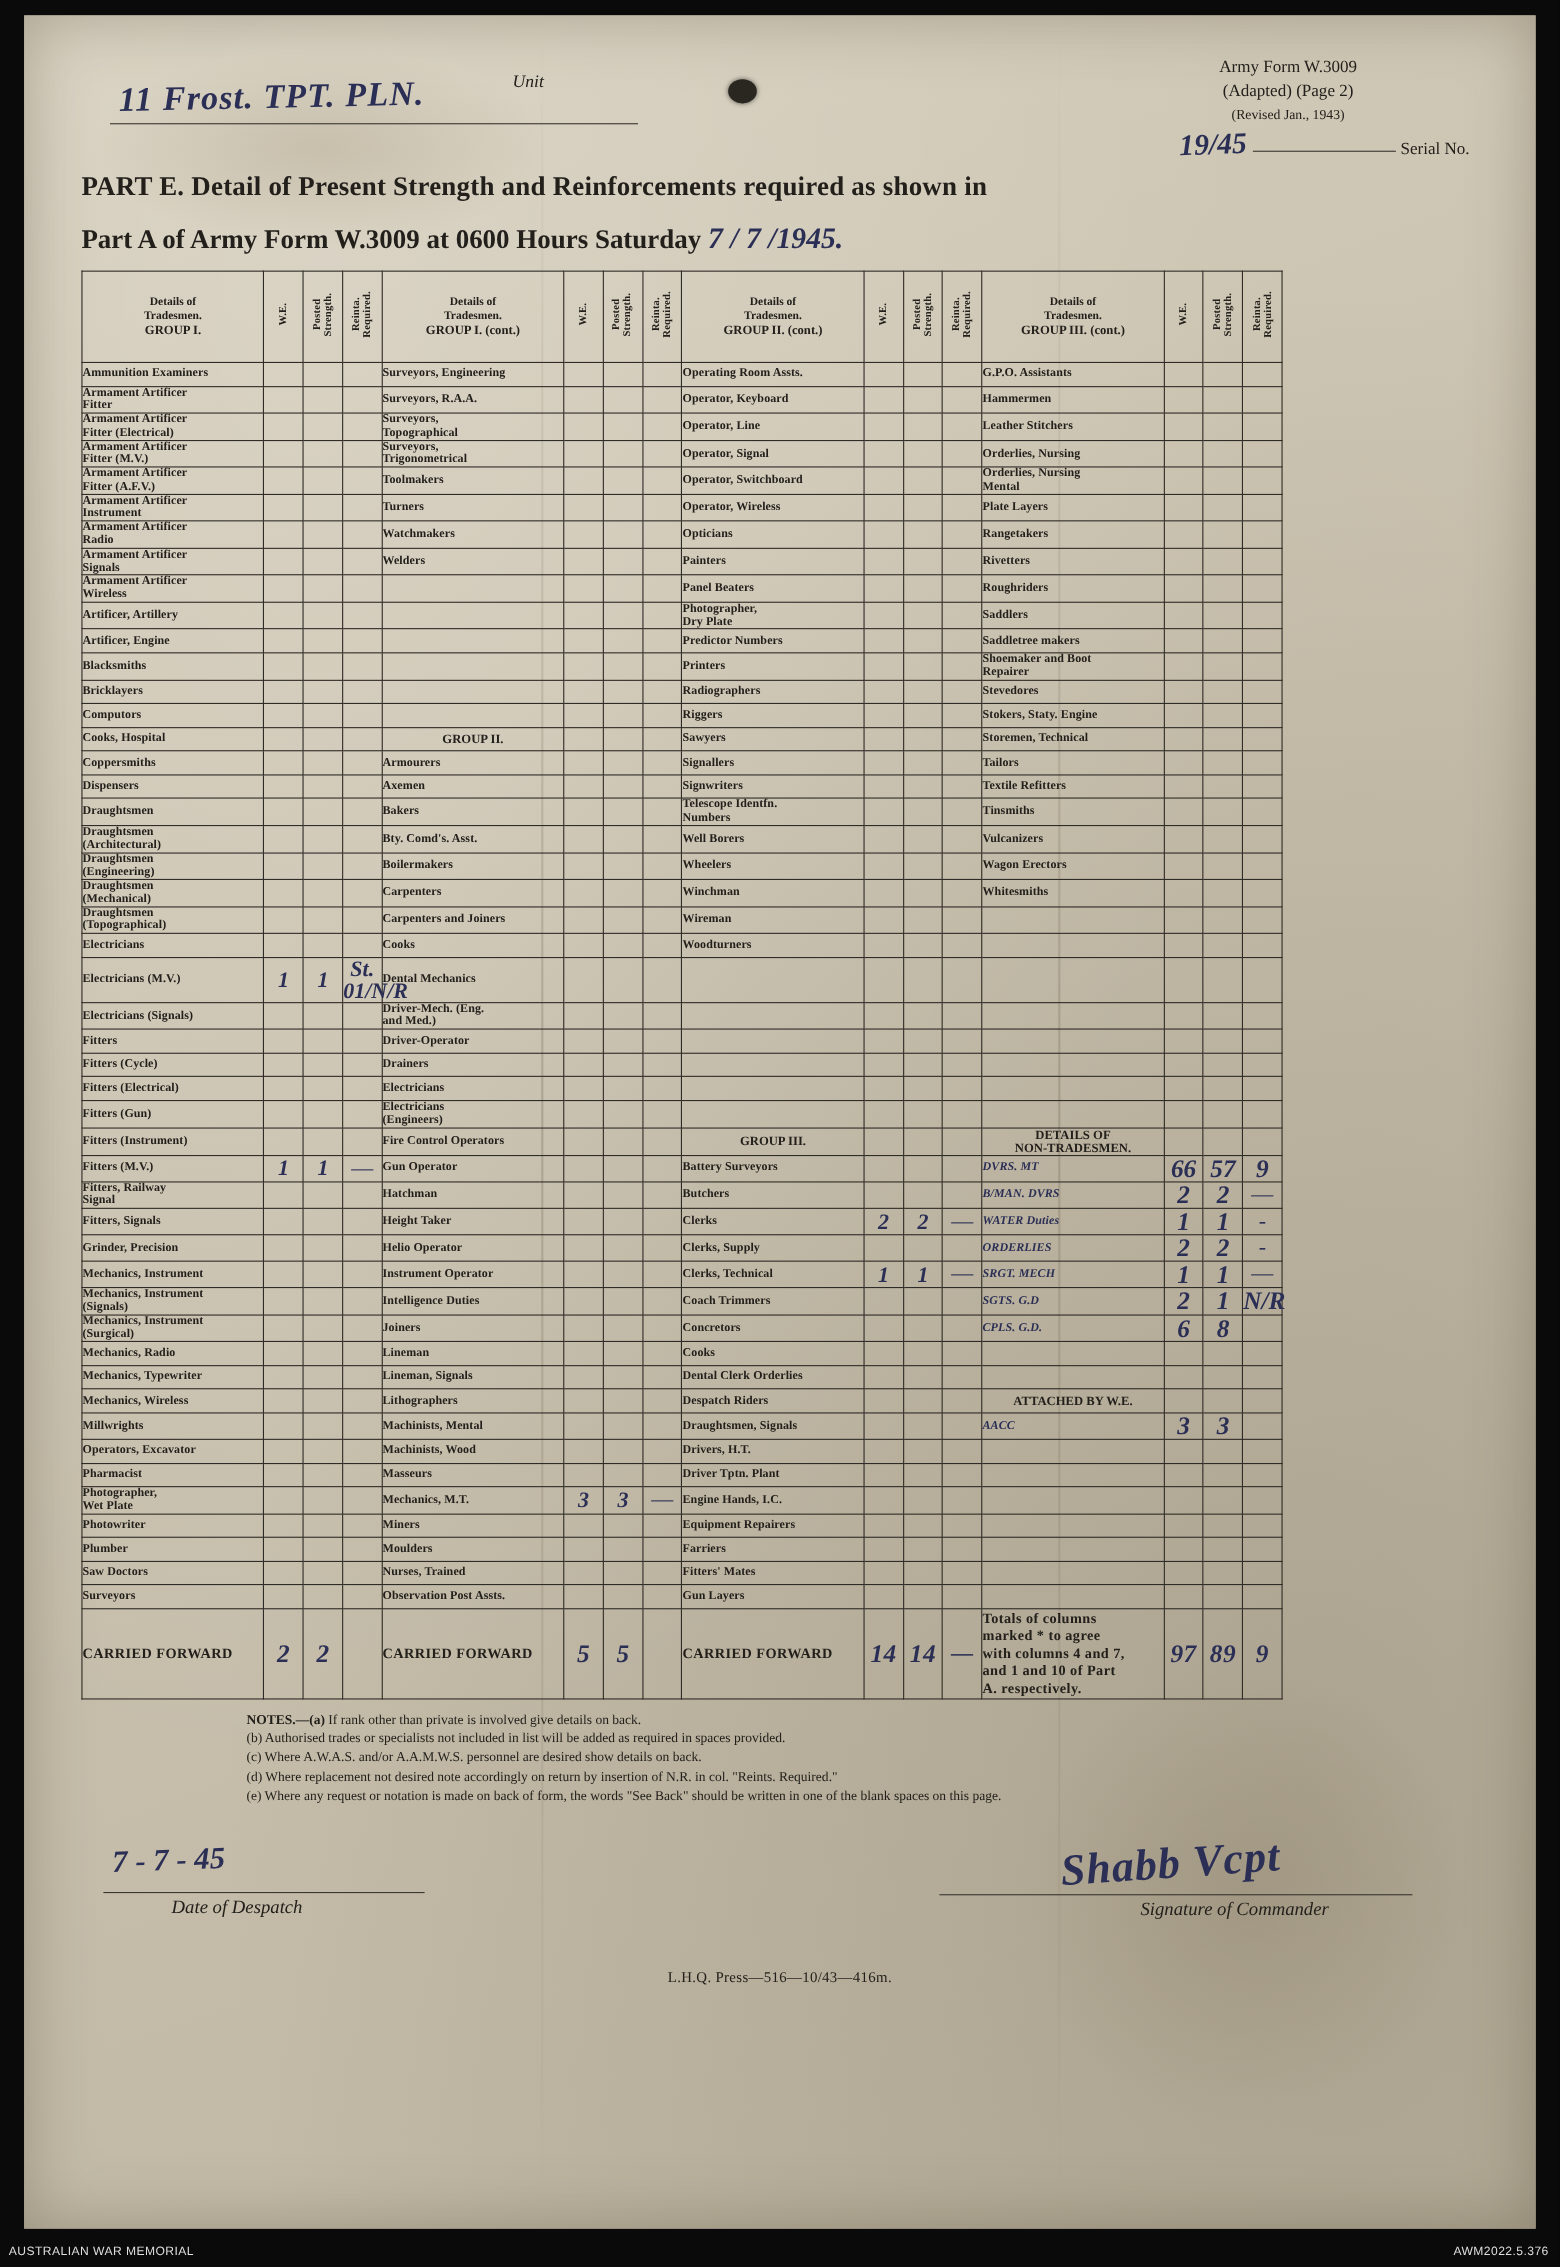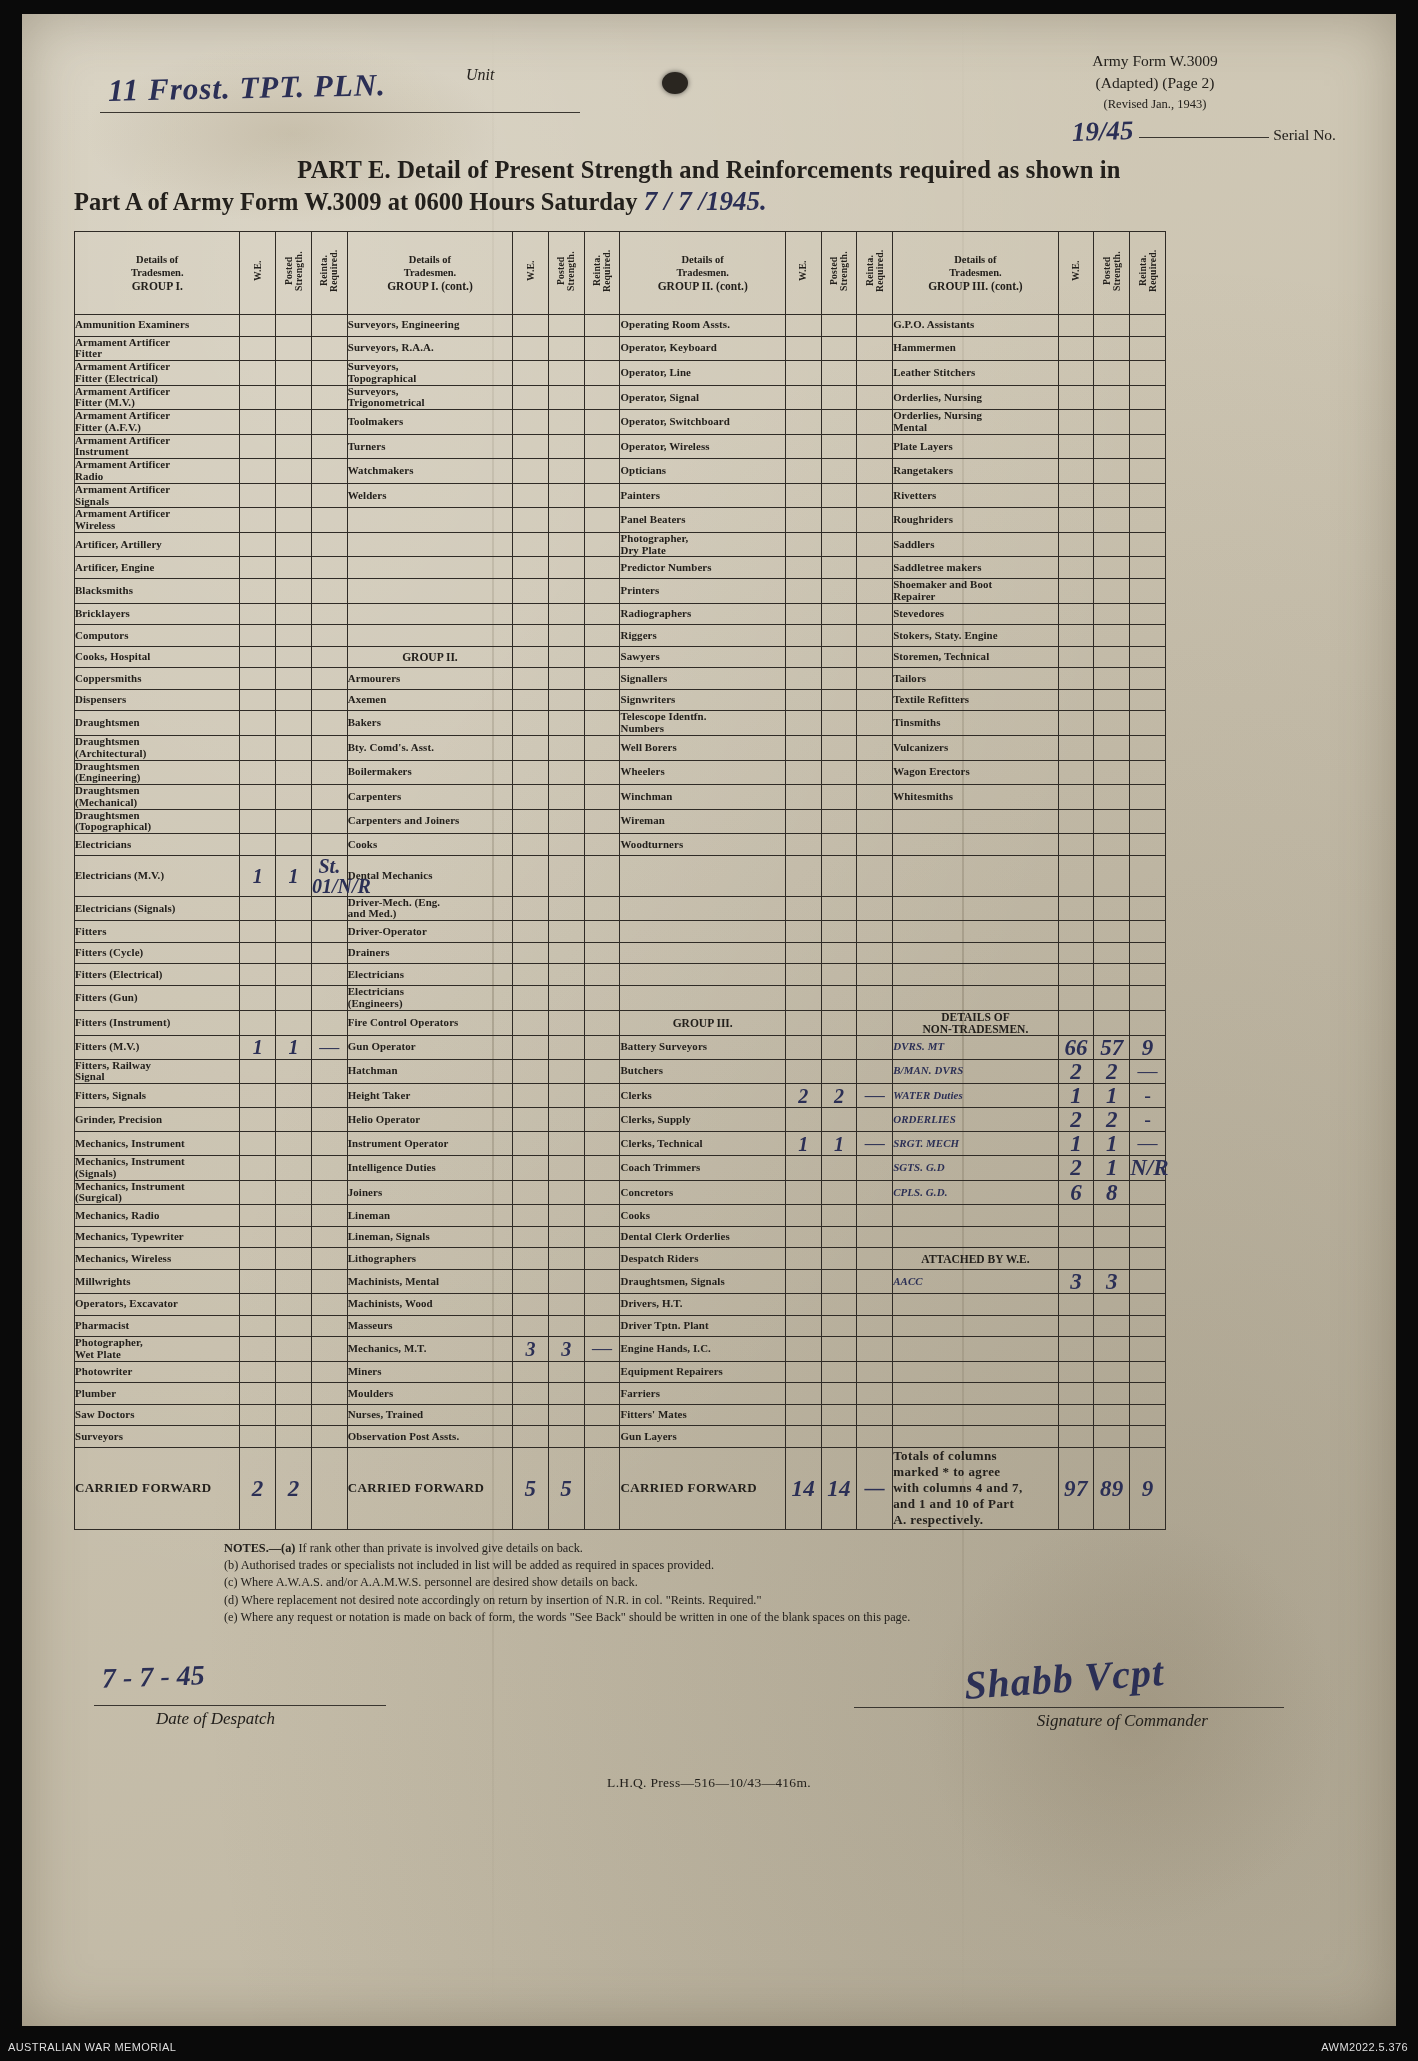--- a/index.html
+++ b/index.html
@@ -18,28 +18,28 @@
   .content{position:absolute;left:52px;top:40px;width:1270px;}
 
   
   .hdr{position:relative;height:96px;}
   .unitline{position:absolute;left:26px;top:24px;width:480px;border-bottom:1.5px solid #3a3630;height:34px;}
   .unit-hand{position:absolute;left:8px;top:-8px;font-family:"Liberation Serif",serif;font-size:31px;
     font-style:italic;color:#2b2f55;letter-spacing:1px;transform:rotate(-1.2deg);font-weight:700;}
   .unit-lbl{position:absolute;left:392px;top:12px;font-size:16px;font-style:italic;}
   .punch{position:absolute;left:588px;top:18px;width:26px;height:22px;border-radius:50%;
     background:#2a2620;box-shadow:0 0 5px rgba(0,0,0,.6);}
-  .armyform{position:absolute;right:24px;top:-4px;text-align:center;width:330px;font-size:15.5px;line-height:1.45;}
+  .armyform{position:absolute;right:8px;top:-4px;text-align:center;width:330px;font-size:15.5px;line-height:1.45;}
   .armyform .rev{font-size:12.5px;}
   .serialrow{position:absolute;right:8px;top:62px;width:330px;text-align:right;font-size:15.5px;}
   .serial-hand{font-family:"Liberation Serif",serif;font-style:italic;font-size:27px;color:#2b2f55;
     margin-right:6px;font-weight:700;display:inline-block;transform:rotate(-2deg);}
   .serial-rule{display:inline-block;width:130px;border-bottom:1.3px solid #3a3630;vertical-align:2px;margin-right:4px;}
 
-  h1.title{margin:6px 0 2px;text-align:center;font-size:24.5px;font-weight:700;letter-spacing:.2px;}
+  h1.title{margin:6px 0 17px;text-align:left;font-size:24.5px;font-weight:700;letter-spacing:.2px;}
   .title2{text-align:left;font-size:24.5px;font-weight:700;margin-bottom:14px;}
   .date-hand{font-family:"Liberation Serif",serif;font-style:italic;color:#2b2f55;font-size:27px;font-weight:700;}
 
   
   table.main{border-collapse:collapse;width:1092px;table-layout:fixed;background:transparent;}
   table.main td,table.main th{border:1px solid #2f2b26;padding:0;}
   .g-name{width:148px;}
   .g-num{width:32px;}
   .hd{height:82px;text-align:center;font-size:10.5px;font-weight:700;line-height:1.25;vertical-align:middle;}
   .hd .big{font-size:11.5px;}

